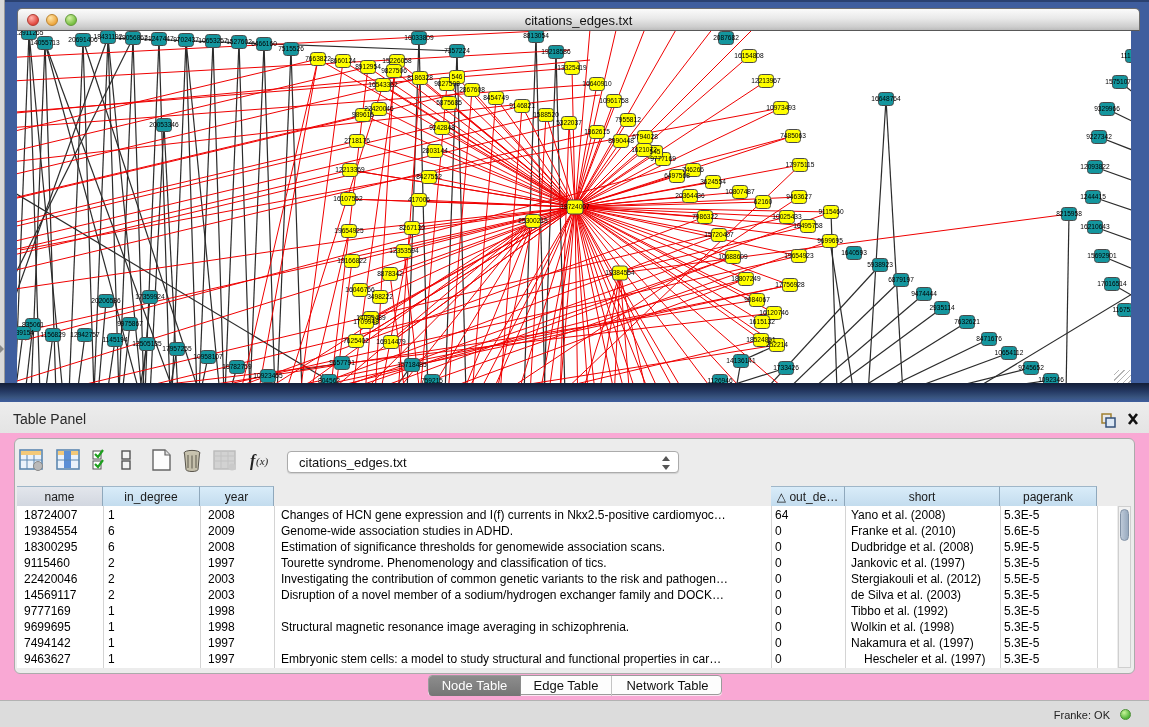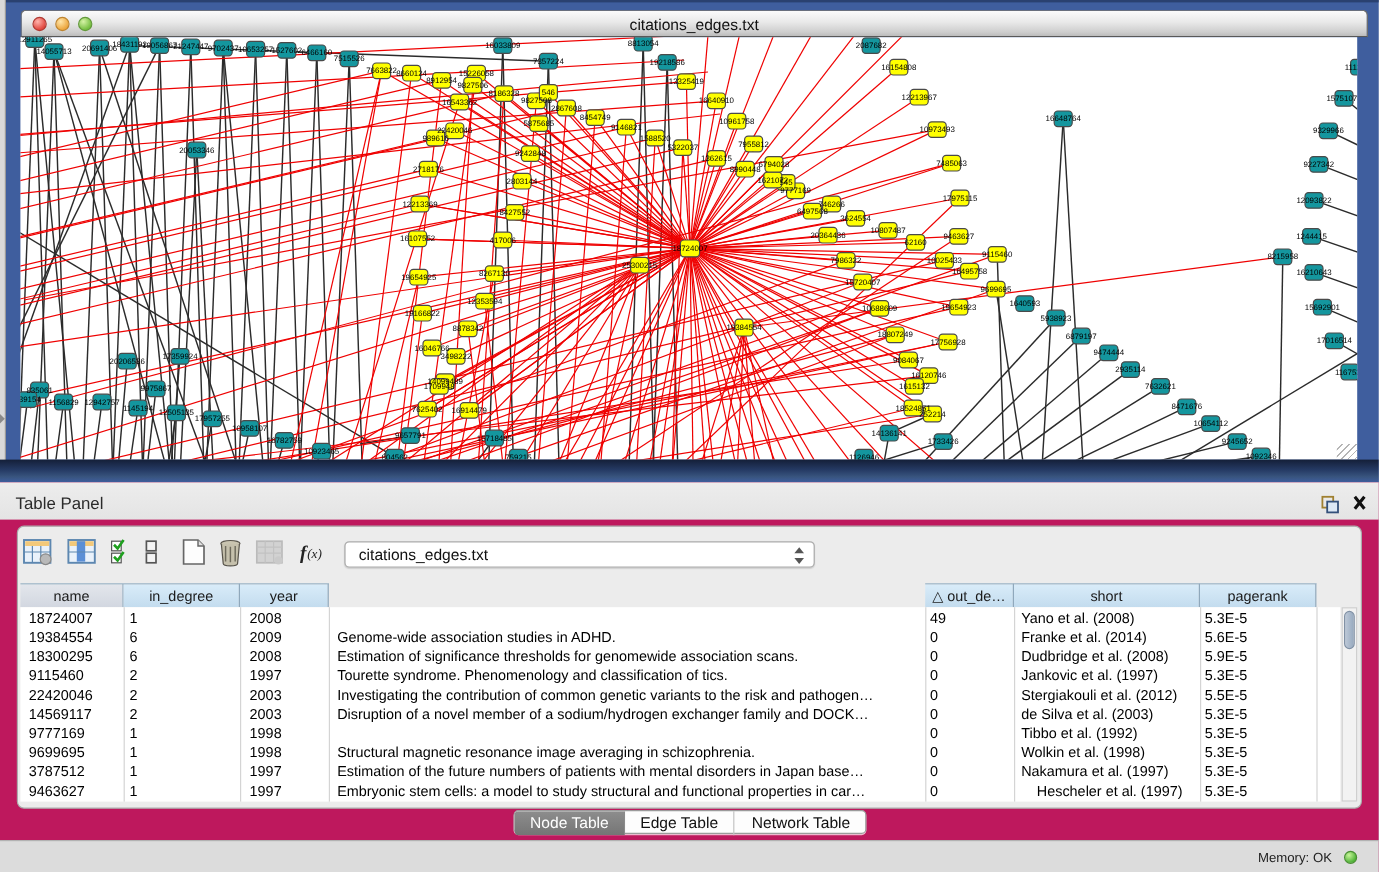--- a/index.html
+++ b/index.html
@@ -6,21 +6,21 @@
 .abs{position:absolute}
 #mdi{left:0;top:0;width:1149px;height:402px;background:#3f5e9e}
 #mdi .topline{left:0;top:0;width:1149px;height:2px;background:#2a4170}
 #sliver{left:0;top:0;width:5px;height:397px;background:#d9d9d9;border-right:1px solid #9a9a9a}
 #win{left:17px;top:8px;width:1123px;height:375px}
 #titlebar{left:0;top:0;width:1123px;height:23px;background:linear-gradient(#fbfbfb,#e9e9e9 45%,#cdcdcd 85%,#bcbcbc);border:1px solid #6e6e6e;border-bottom:1px solid #585858;border-radius:5px 5px 0 0}
 #titlebar .t{position:absolute;left:0;right:0;top:4px;text-align:center;font-size:13px;color:#111}
 .light{position:absolute;top:5px;width:12px;height:12px;border-radius:50%}
 #canvas{left:0;top:23px;width:1114px;height:352px;background:#fff}
 #grad{left:0;top:383px;width:1149px;height:19px;background:linear-gradient(#141f38,#253a64 45%,#38547e 75%,#3f5e9e)}
-#tp{left:0;top:402px;width:1149px;height:325px;background:#be185d}
+#tp{left:0;top:402px;width:1149px;height:325px;background:#f9a8d4}
 #tp .hdr{left:0;top:0;width:1149px;height:31px;background:linear-gradient(#ededed,#e4e4e4)}
 #tp .hdr .t{position:absolute;left:13px;top:9px;font-size:14px;color:#2a2a2a}
 #box{left:14px;top:36px;width:1121px;height:236px;background:#ececec;border:1px solid #ababab;border-radius:6px}
 #combo{left:287px;top:49px;width:392px;height:22px;background:#fff;border:1px solid #ababab;border-radius:4px;box-shadow:0 1px 1px rgba(0,0,0,.12)}
 #combo .t{position:absolute;left:11px;top:3px;font-size:13px;color:#111}
 #thead{left:17px;top:84px;width:1080px;height:20px}
 .hc{position:absolute;top:0;height:20px;background:linear-gradient(#d9ecf9,#c3dcee);border-right:1px solid #8fa8bc;border-top:1px solid #9fb6c8;font-size:12px;color:#1a1a1a;text-align:center;line-height:20px}
 #tbody{left:17px;top:104px;width:1100px;height:162px;background:#fff}
 .row{position:absolute;left:0;width:1100px;height:16px;font-size:12px;color:#000}
 .row span{position:absolute;top:1px;white-space:nowrap}
@@ -669,39 +669,40 @@
   <div class="abs" id="vsb">
       <div class="th"></div>
     </div>
   <div class="abs" id="tabs">
     <div id="seg1">Node Table</div>
       <div id="seg2">Edge Table</div>
       <div id="seg3">Network Table</div>
   </div>
 </div>
 <div class="abs" id="status">
-    <div class="t">Memory: OK</div>
+    <div class="t">Franke: OK</div>
     <div class="dot"></div>
   </div>
 <div class="abs" id="rows" style="left:0;top:0">
 <div class="row" style="top:507px">
       <span style="left:24px">18724007</span>
       <span style="left:108px">1</span>
       <span style="left:208px">2008</span>
-      <span style="left:775px">49</span>
+      <span style="left:281px">Changes of HCN gene expression and I(f) currents in Nkx2.5-positive cardiomyoc…</span>
+      <span style="left:775px">64</span>
       <span style="left:851px">Yano et al. (2008)</span>
       <span style="left:1004px">5.3E-5</span>
     </div>
 <div class="row" style="top:523px">
       <span style="left:24px">19384554</span>
       <span style="left:108px">6</span>
       <span style="left:208px">2009</span>
       <span style="left:281px">Genome-wide association studies in ADHD.</span>
       <span style="left:775px">0</span>
-      <span style="left:851px">Franke et al. (2014)</span>
+      <span style="left:851px">Franke et al. (2010)</span>
       <span style="left:1004px">5.6E-5</span>
     </div>
 <div class="row" style="top:539px">
       <span style="left:24px">18300295</span>
       <span style="left:108px">6</span>
       <span style="left:208px">2008</span>
       <span style="left:281px">Estimation of significance thresholds for genomewide association scans.</span>
       <span style="left:775px">0</span>
       <span style="left:851px">Dudbridge et al. (2008)</span>
       <span style="left:1004px">5.9E-5</span>
@@ -744,24 +745,23 @@
 <div class="row" style="top:619px">
       <span style="left:24px">9699695</span>
       <span style="left:108px">1</span>
       <span style="left:208px">1998</span>
       <span style="left:281px">Structural magnetic resonance image averaging in schizophrenia.</span>
       <span style="left:775px">0</span>
       <span style="left:851px">Wolkin et al. (1998)</span>
       <span style="left:1004px">5.3E-5</span>
     </div>
 <div class="row" style="top:635px">
-      <span style="left:24px">3787512</span>
+      <span style="left:24px">7494142</span>
       <span style="left:108px">1</span>
       <span style="left:208px">1997</span>
-      <span style="left:281px">Estimation of the future numbers of patients with mental disorders in Japan base…</span>
       <span style="left:775px">0</span>
       <span style="left:851px">Nakamura et al. (1997)</span>
       <span style="left:1004px">5.3E-5</span>
     </div>
 <div class="row" style="top:651px">
       <span style="left:24px">9463627</span>
       <span style="left:108px">1</span>
       <span style="left:208px">1997</span>
       <span style="left:281px">Embryonic stem cells: a model to study structural and functional properties in car…</span>
       <span style="left:775px">0</span>

